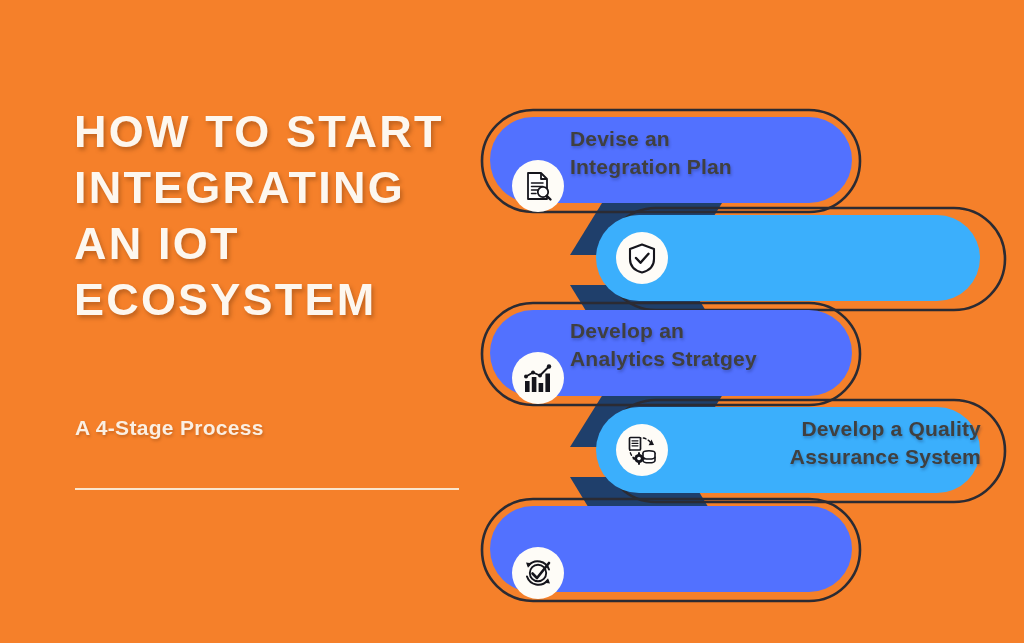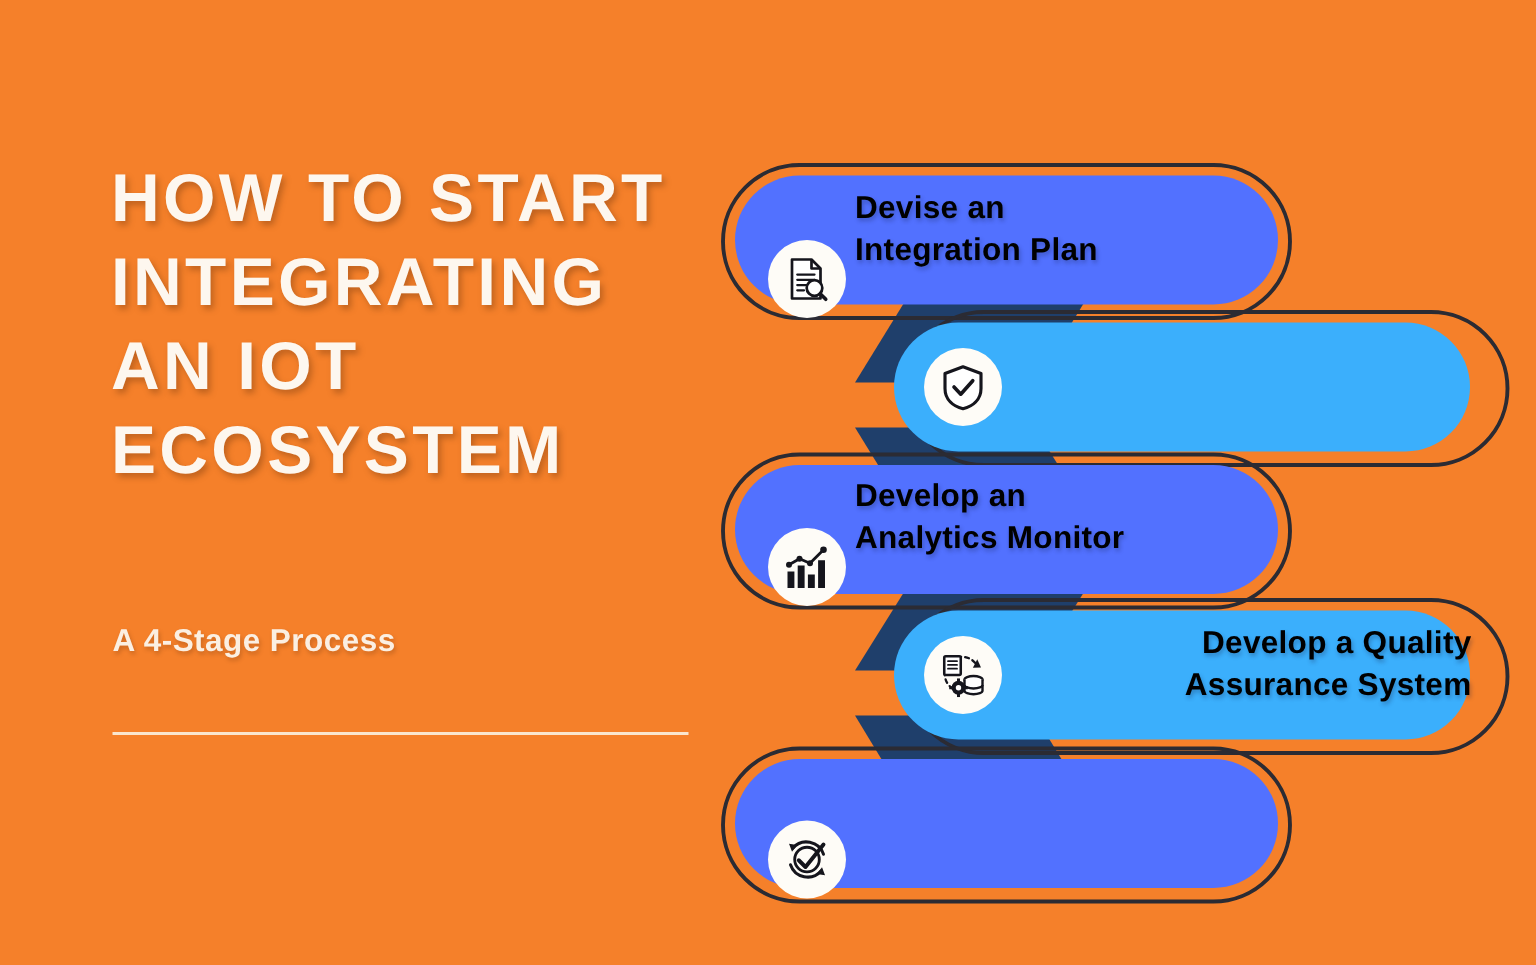--- a/index.html
+++ b/index.html
@@ -81,21 +81,21 @@
     height: 530px;
   }
 
   .diagram svg { display: block; }
 
   .card-label {
     position: absolute;
     font-weight: bold;
     font-size: 21px;
     line-height: 28px;
-    color: #000000;
+    color: #404040;
     text-shadow: 1px 2px 3px rgba(20, 30, 70, 0.30);
     white-space: pre-line;
     letter-spacing: 0.2px;
   }
 
   .icon-badge {
     position: absolute;
     width: 52px;
     height: 52px;
     border-radius: 50%;
@@ -183,21 +183,21 @@
 
     <div class="icon-badge" style="left:146px; top:137px;">
       <svg width="32" height="32" viewBox="0 0 32 32">
         <path d="M16 2.5 L28 7 v10 c0 7.5 -5.5 11.8 -12 13.5
                  C9.5 28.8 4 24.5 4 17 V7 z" fill="#FFFFFF" stroke="#15151C" stroke-width="2.1" stroke-linejoin="round"></path>
         <polyline points="10,16 14.5,20.8 22.5,11.8" fill="none" stroke="#15151C" stroke-width="2.4" stroke-linecap="round" stroke-linejoin="round"></polyline>
       </svg>
     </div>
 
     <div class="card-label" style="left:100px; top:222px; width:265px;">Develop an
-Analytics Monitor</div>
+Analytics Stratgey</div>
 
     <div class="icon-badge" style="left:42px; top:257px;">
       <svg width="32" height="32" viewBox="0 0 32 32">
         <g fill="#15151C">
           <rect x="3" y="19" width="4.6" height="11"></rect>
           <rect x="9.8" y="15" width="4.6" height="15"></rect>
           <rect x="16.6" y="21" width="4.6" height="9"></rect>
           <rect x="23.4" y="11.5" width="4.6" height="18.5"></rect>
         </g>
         <polyline points="4,14.5 11,10.5 18,13.5 27,4.5" fill="none" stroke="#15151C" stroke-width="1.9" stroke-linecap="round" stroke-linejoin="round"></polyline>

